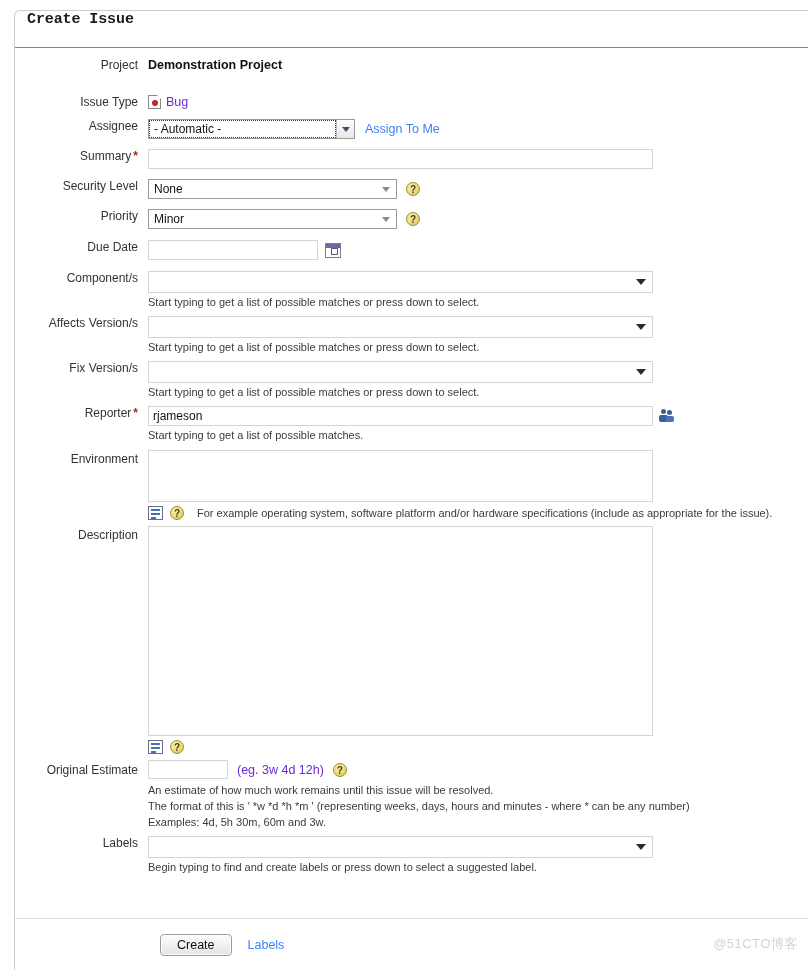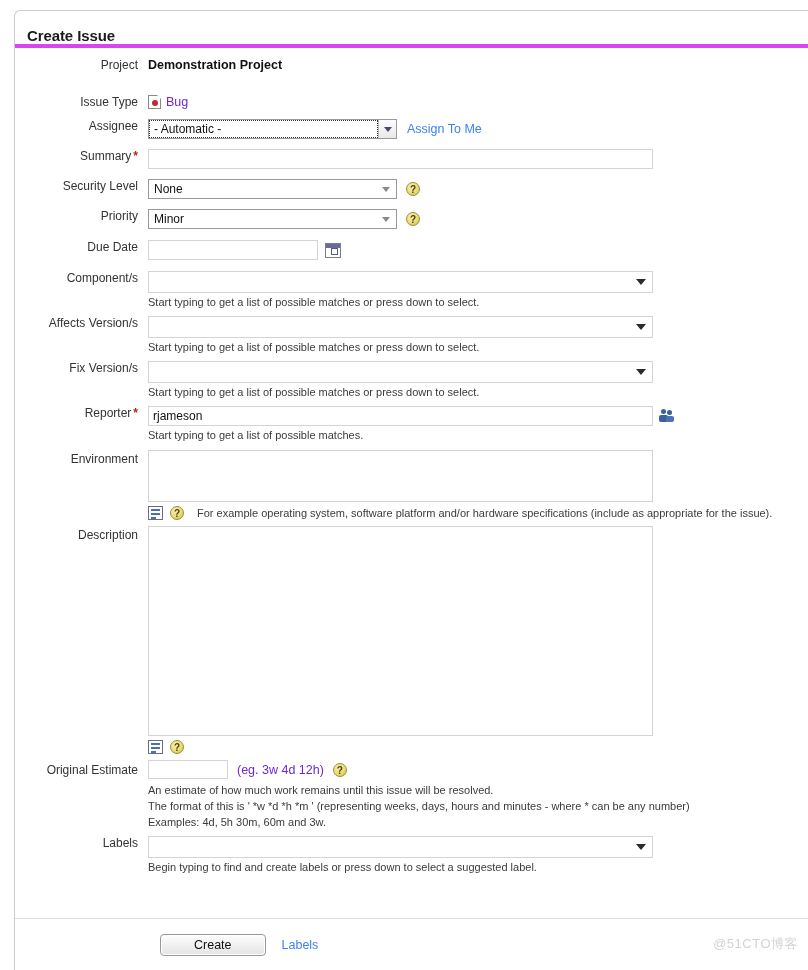--- a/index.html
+++ b/index.html
@@ -27,25 +27,26 @@
     background: #ffffff;
     border-top: 1px solid #cccccc;
     border-left: 1px solid #cccccc;
     border-top-left-radius: 6px;
     box-sizing: border-box;
   }
 
   
   #header {
     height: 37px;
-    border-bottom: 4px solid #d946ef;
+    border-bottom: 1px solid #d946ef;
     padding: 0 0 0 12px;
     display: flex;
-    align-items: flex-end;
-    box-sizing: border-box;
+    align-items: flex-start;
+    box-sizing: border-box;
+    font-family: Liberation Mono, monospace;
   }
   #header .title {
     font-size: 15px;
     font-weight: bold;
     color: #1a1a1a;
     letter-spacing: -0.1px;
   }
 
   
   #form {
@@ -132,21 +133,21 @@
   .sel .tri {
     width: 0; height: 0;
     border-left: 4px solid transparent;
     border-right: 4px solid transparent;
     border-top: 5px solid #8a8a8a;
     margin-right: 3px;
   }
 
   
   .sel-focus {
-    width: 249px;
+    width: 207px;
     height: 20px;
     border: 1px solid #9a9a9a;
     background: #ffffff;
     box-sizing: border-box;
     display: flex;
     align-items: stretch;
     font-size: 12px;
     color: #111111;
   }
   .sel-focus .sf-text {
@@ -322,21 +323,21 @@
     box-sizing: border-box;
     gap: 16px;
   }
   .btn-create {
     font-family: "Liberation Sans", sans-serif;
     font-size: 12.5px;
     color: #111111;
     background: linear-gradient(#fdfdfd, #e4e4e4);
     border: 1px solid #9a9a9a;
     border-radius: 4px;
-    padding: 3px 33px;
+    padding: 3px 16px;
     cursor: pointer;
     box-shadow: 0 0 0 1px #ffffff inset;
   }
 
   #watermark {
     position: absolute;
     right: 10px;
     bottom: 17px;
     color: #d3d3d3;
     font-size: 13px;

